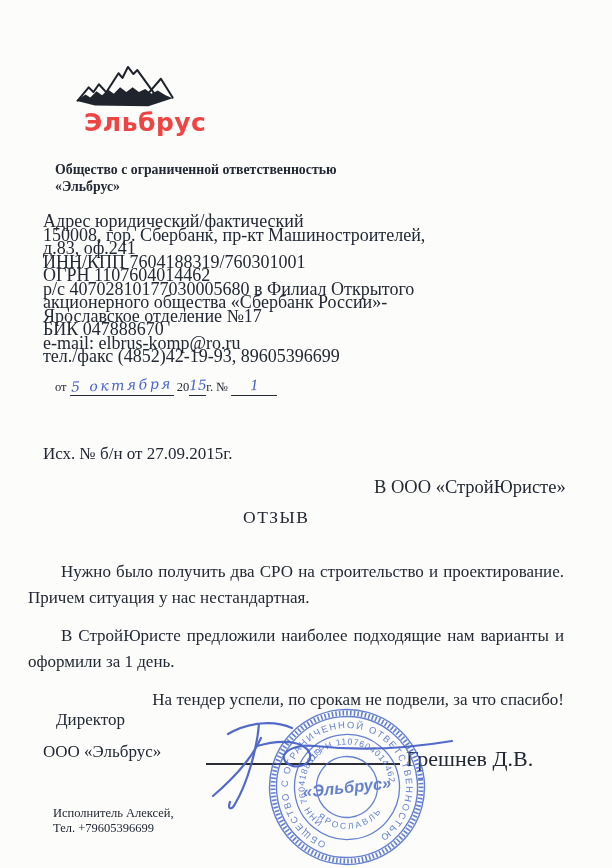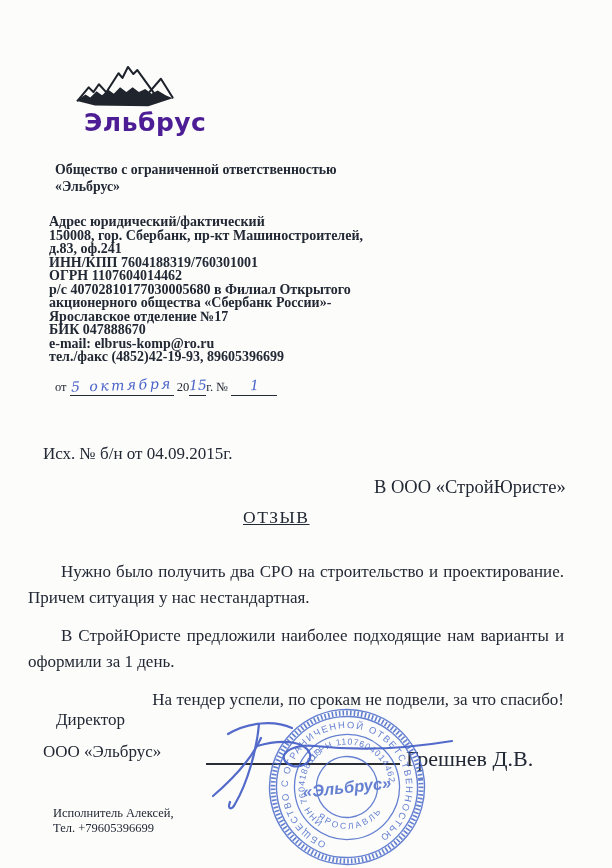--- a/index.html
+++ b/index.html
@@ -11,49 +11,49 @@
     font-family:"Liberation Serif", serif;
     color:#222834;
   }
   .abs{position:absolute;white-space:nowrap;}
 
   
   .logo-mark{left:73px;top:60px;}
   .logo-word{
     left:84px;top:108px;
     font-family:"DejaVu Sans", sans-serif;
-    font-weight:bold;font-size:25px;color:#4c1d95;letter-spacing:.5px;
+    font-weight:bold;font-size:25px;color:#ef4444;letter-spacing:.5px;
   }
   .company-name{
     left:55px;top:162px;
     font-weight:bold;font-size:13.8px;line-height:16.5px;
   }
   .details{
-    left:49px;top:215px;
-    font-size:14px;line-height:13.5px;font-weight:bold;
+    left:43px;top:215px;
+    font-size:18px;line-height:13.5px;
   }
   .date-line{
     left:55px;top:378px;
     font-size:12.5px;
   }
   .slot{display:inline-block;border-bottom:1.2px solid #222834;text-align:center;vertical-align:baseline;}
   .slot-date{width:104px;}
   .slot-year{width:17px;}
   .slot-num{width:46px;}
   .hw{
     font-family:"DejaVu Serif", serif;
     font-style:italic;color:#4a63c8;font-size:14px;
     display:inline-block;transform:rotate(-2deg);position:relative;top:-1px;
   }
   .hw-date{letter-spacing:2.5px;}
 
   
   .ref{left:43px;top:444px;font-size:17px;}
   .addressee{left:374px;top:477px;font-size:18.5px;}
-  .title{left:243px;top:507px;font-size:17.5px;letter-spacing:1.5px;text-decoration:underline;}
+  .title{left:243px;top:507px;font-size:17.5px;letter-spacing:1.5px;}
   .body-text{
     position:absolute;left:28px;top:559px;width:536px;
     font-size:17px;line-height:26px;
   }
   .body-text p{margin:0 0 12px 0;text-indent:33px;text-align:justify;}
   .body-text p.last{text-align:right;}
 
   .role1{left:56px;top:710px;font-size:17px;}
   .role2{left:43px;top:742px;font-size:17px;}
   .sign-name{left:406px;top:746px;font-size:22px;}
@@ -110,21 +110,21 @@
   </div>
 
   <div class="abs date-line">
     <span>от</span>
     <span class="slot slot-date"><span class="hw hw-date">5 октября</span></span>
     <span>20</span><span class="slot slot-year"><span class="hw">15</span></span><span>г.</span>
     <span>№</span>
     <span class="slot slot-num"><span class="hw">1</span></span>
   </div>
 
-  <div class="abs ref">Исх. № б/н от 04.09.2015г.</div>
+  <div class="abs ref">Исх. № б/н от 27.09.2015г.</div>
   <div class="abs addressee">В ООО «СтройЮристе»</div>
   <div class="abs title">ОТЗЫВ</div>
 
   <div class="body-text">
     <p>Нужно было получить два СРО на строительство и проектирование. Причем ситуация у нас нестандартная.</p>
     <p>В СтройЮристе предложили наиболее подходящие нам варианты и оформили за 1 день.</p>
     <p class="last">На тендер успели, по срокам не подвели, за что спасибо!</p>
   </div>
 
   <div class="abs role1">Директор</div>

